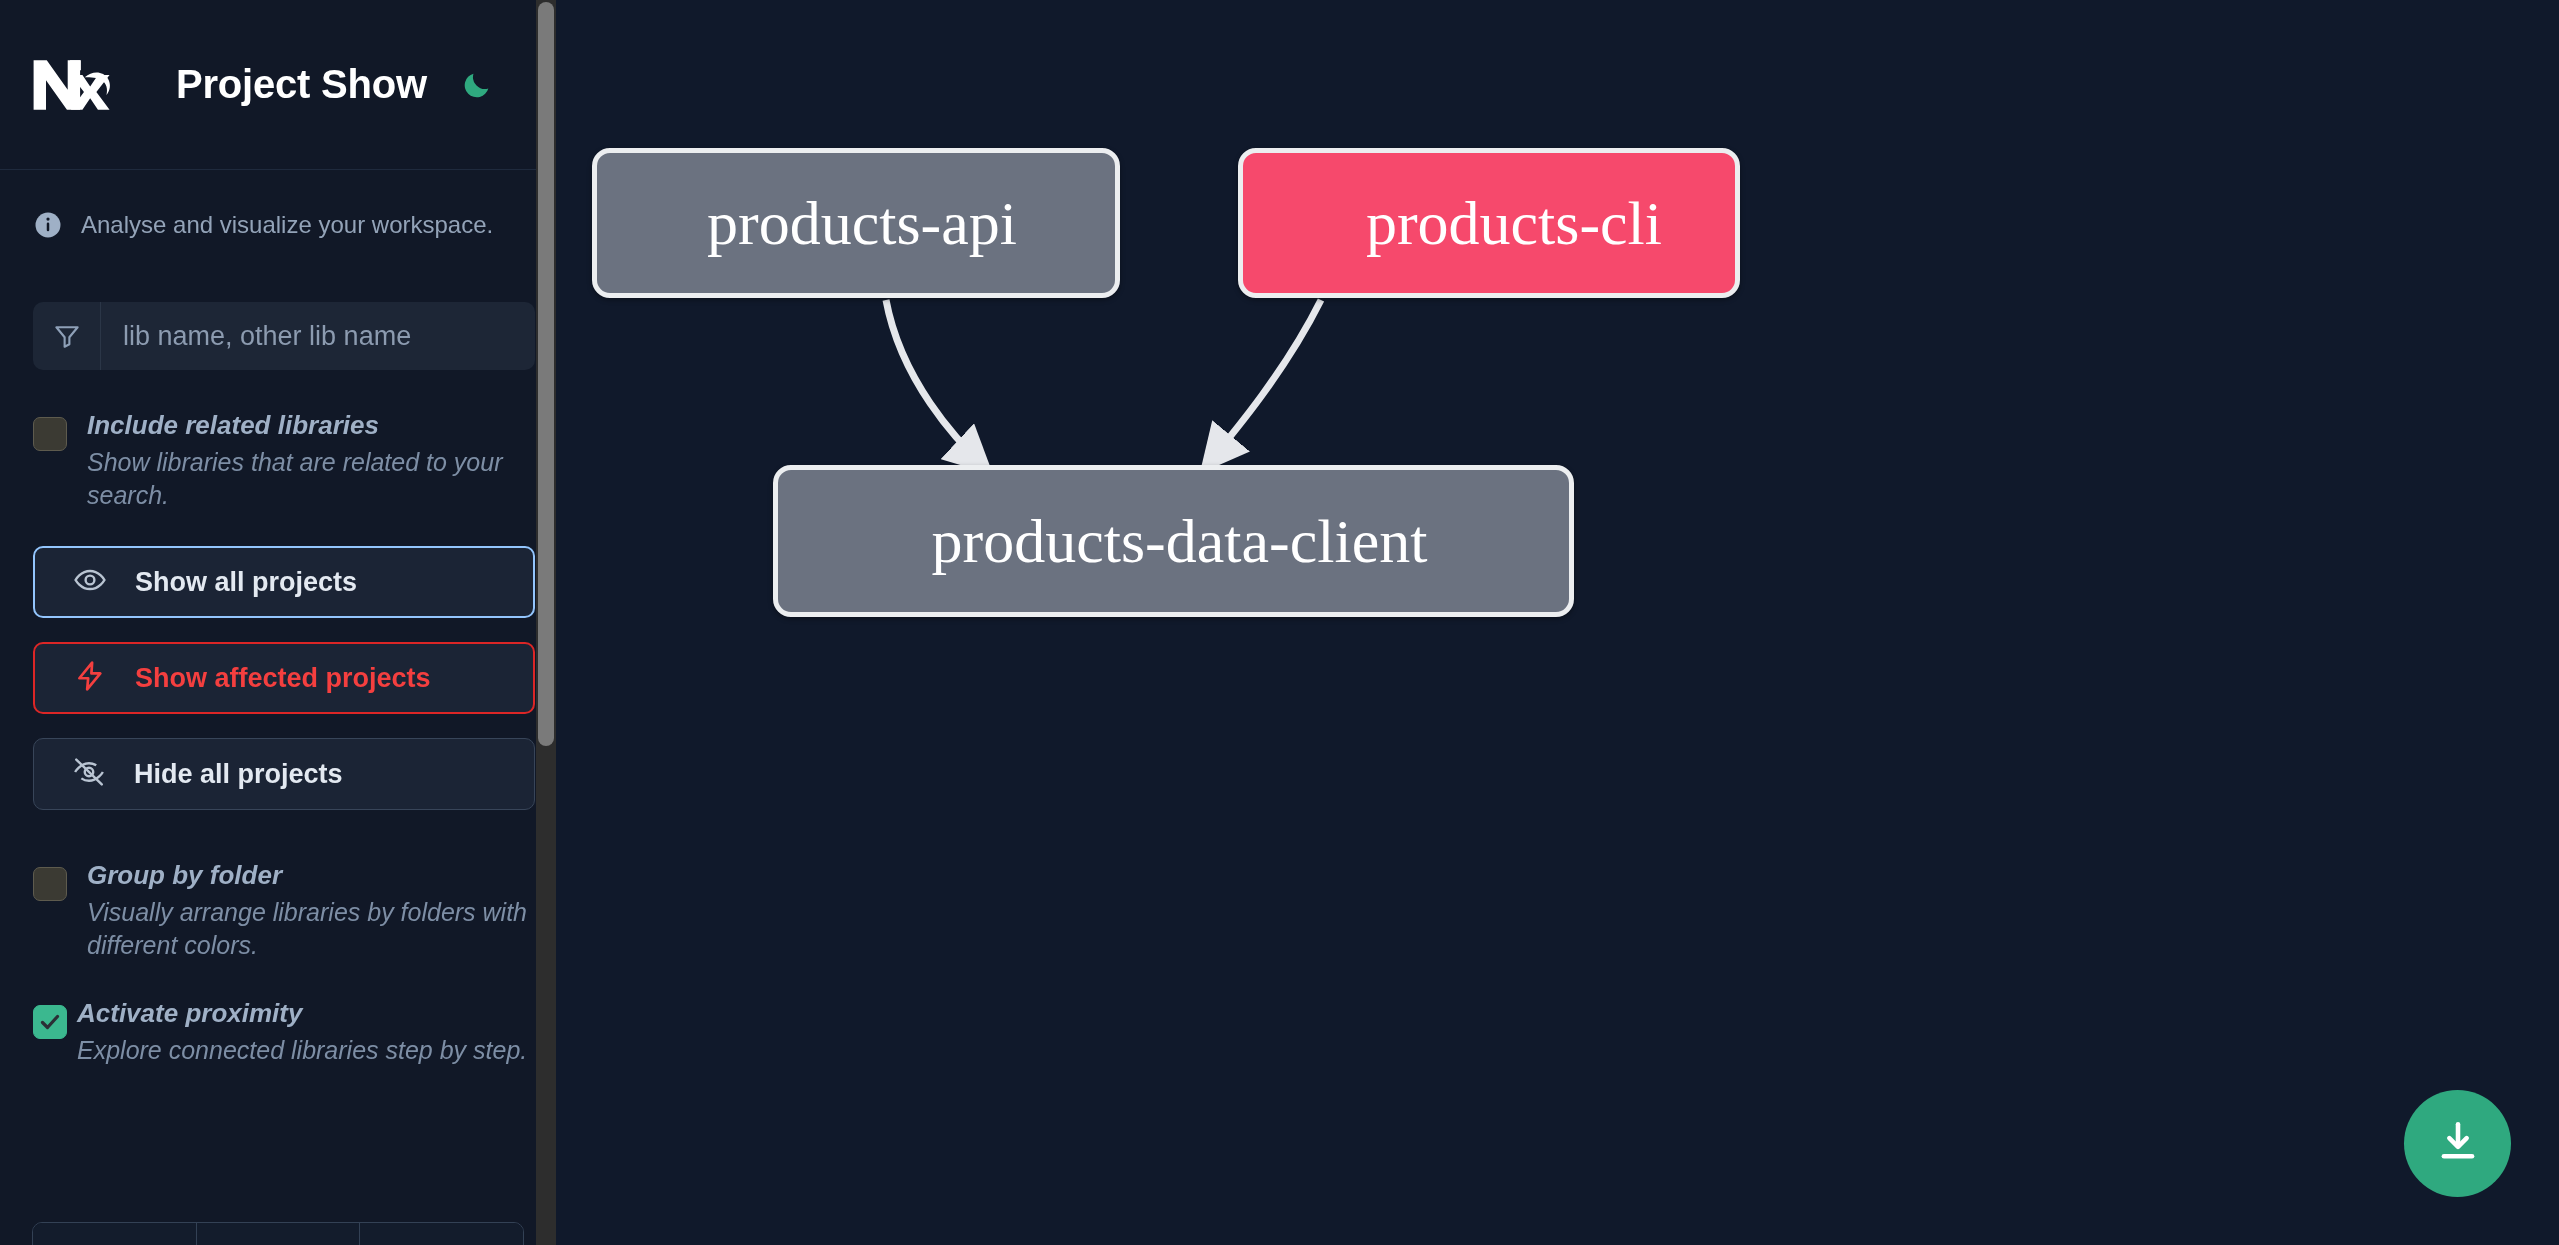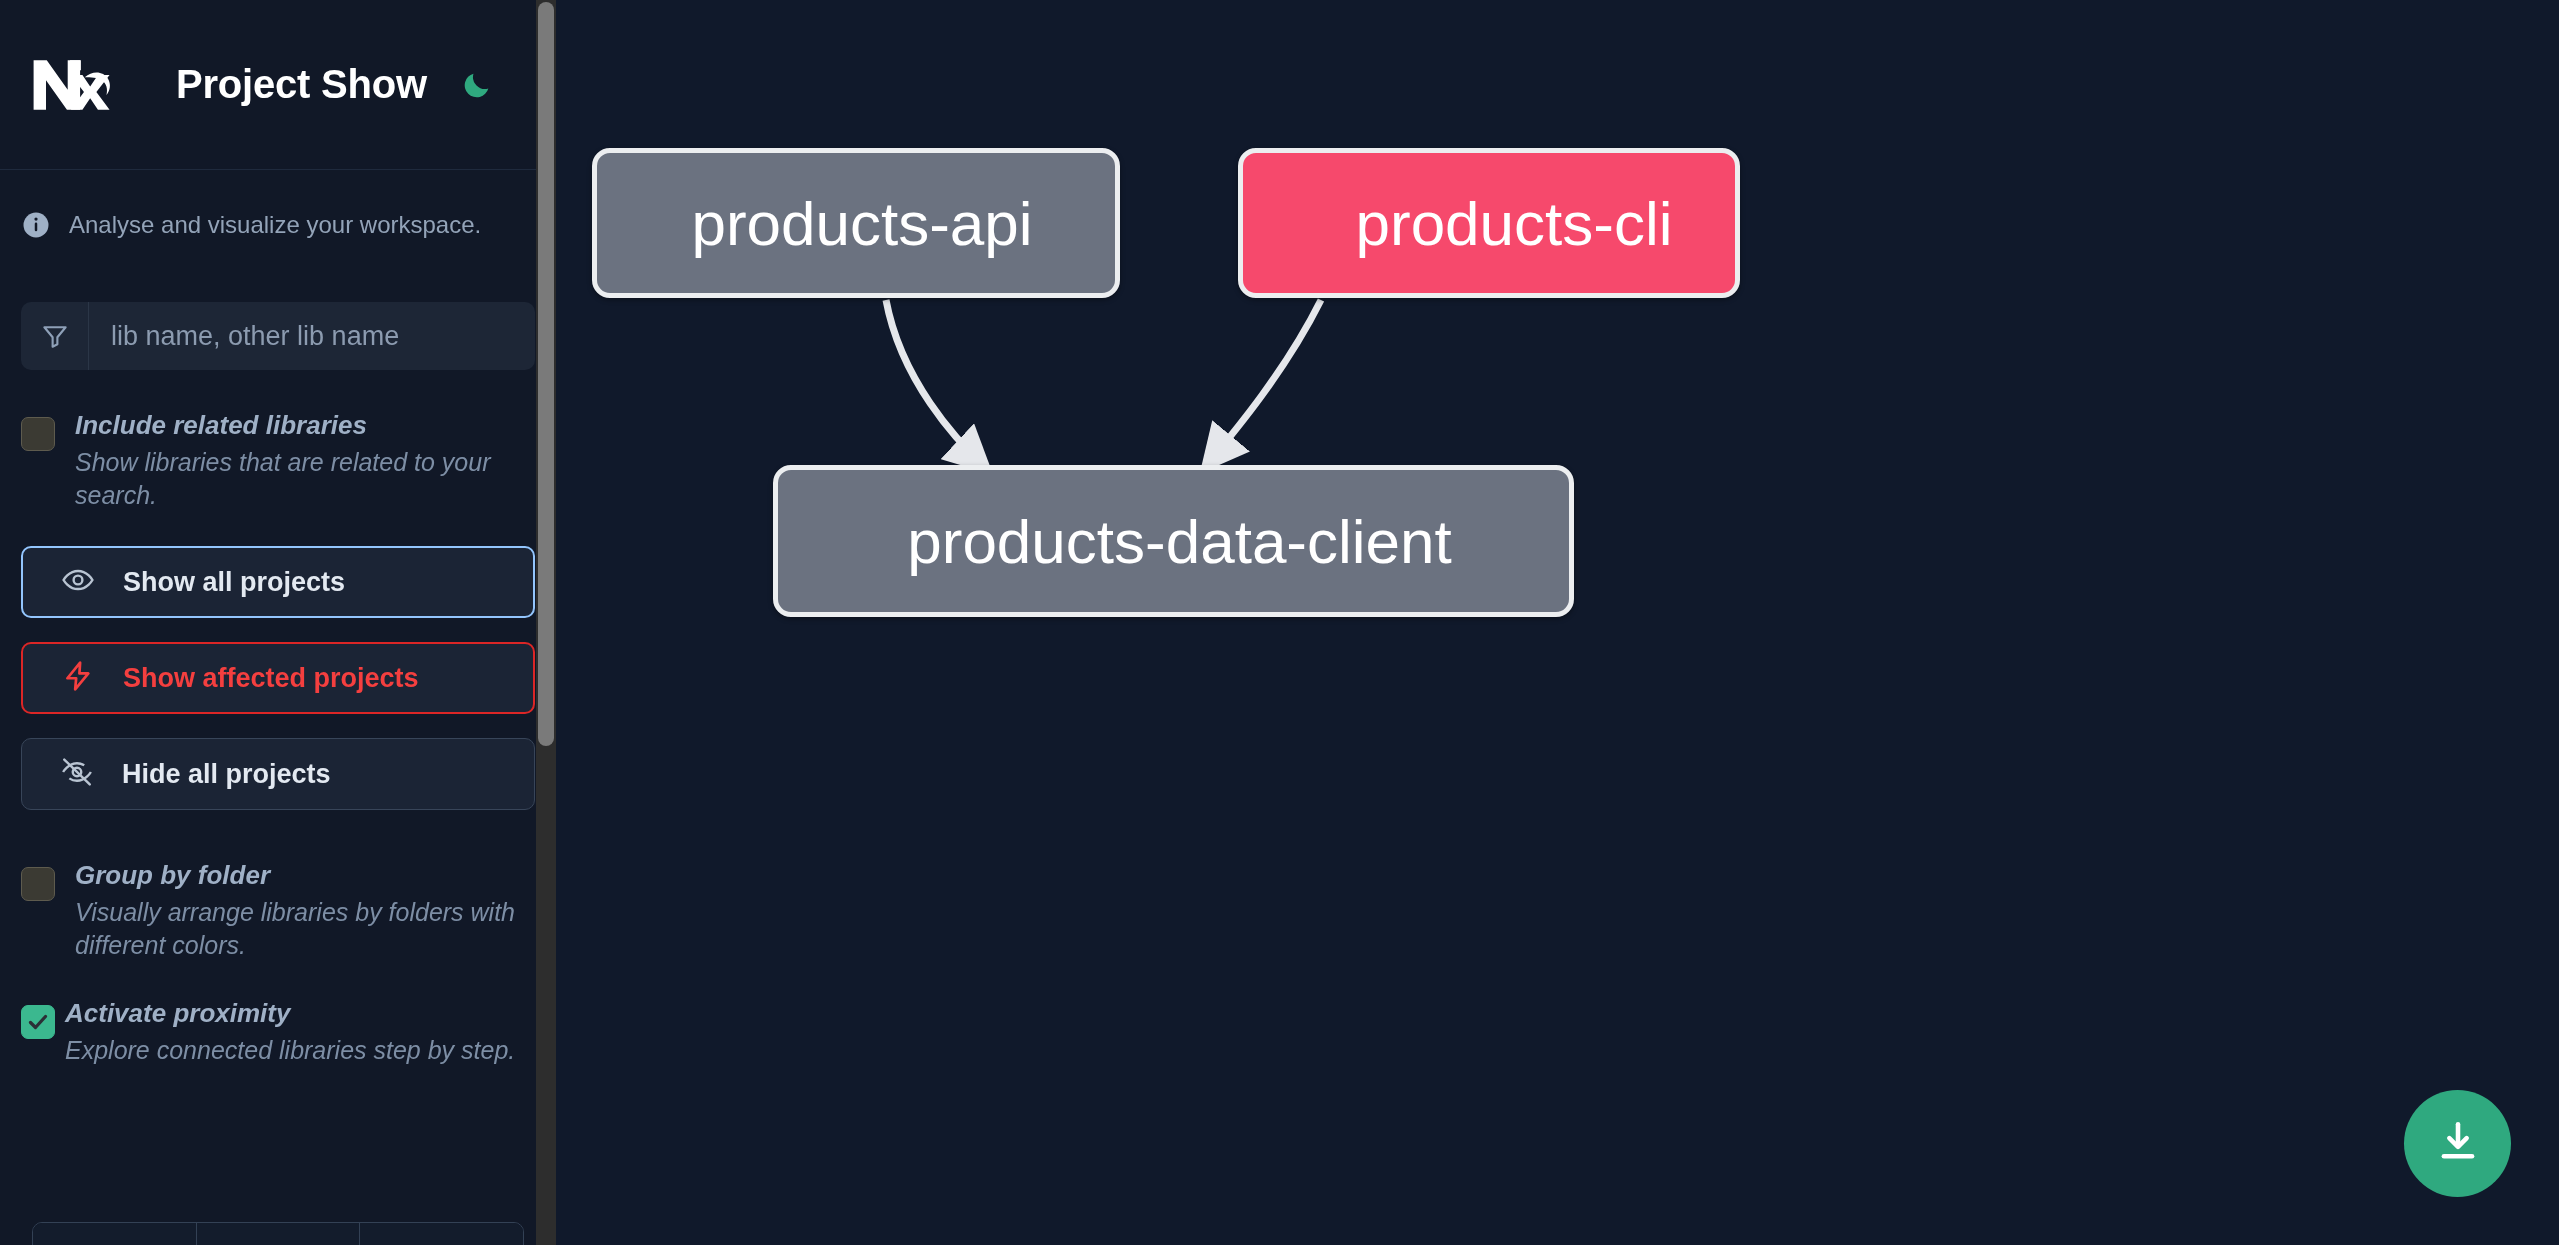--- a/index.html
+++ b/index.html
@@ -34,21 +34,21 @@
     letter-spacing:-0.2px;
     white-space:nowrap;
   }
   .theme-toggle {
     margin-left:30px;
     width:40px; height:40px;
     display:flex; align-items:center; justify-content:center;
     cursor:pointer;
   }
 
-  .sidebar-body { padding:0 21px; }
+  .sidebar-body { padding:0 21px;margin-left:12px; }
 
   .info-row {
     display:flex; align-items:center;
     gap:18px;
     padding-top:40px;
     padding-bottom:0;
   }
   .info-icon { width:30px; height:30px; flex:0 0 30px; }
   .info-text { color:#93a3b8; font-size:24px; white-space:nowrap; }
 
@@ -174,21 +174,21 @@
     position:absolute;
     border:5px solid #eceef0;
     border-radius:18px;
     display:flex; align-items:center; justify-content:center;
     box-shadow:0 2px 5px rgba(0,0,0,.35);
   }
   .node-label {
     color:#ffffff;
     font-weight:400;
     white-space:nowrap;
-    font-family:Liberation Sans, sans-serif;
+    font-family:Liberation Serif, serif;
     margin-left:12px;
   }
 
   .fab {
     position:absolute;
     right:48px; bottom:48px;
     width:107px; height:107px;
     border-radius:50%;
     background:#2fa97f;
     display:flex; align-items:center; justify-content:center;

